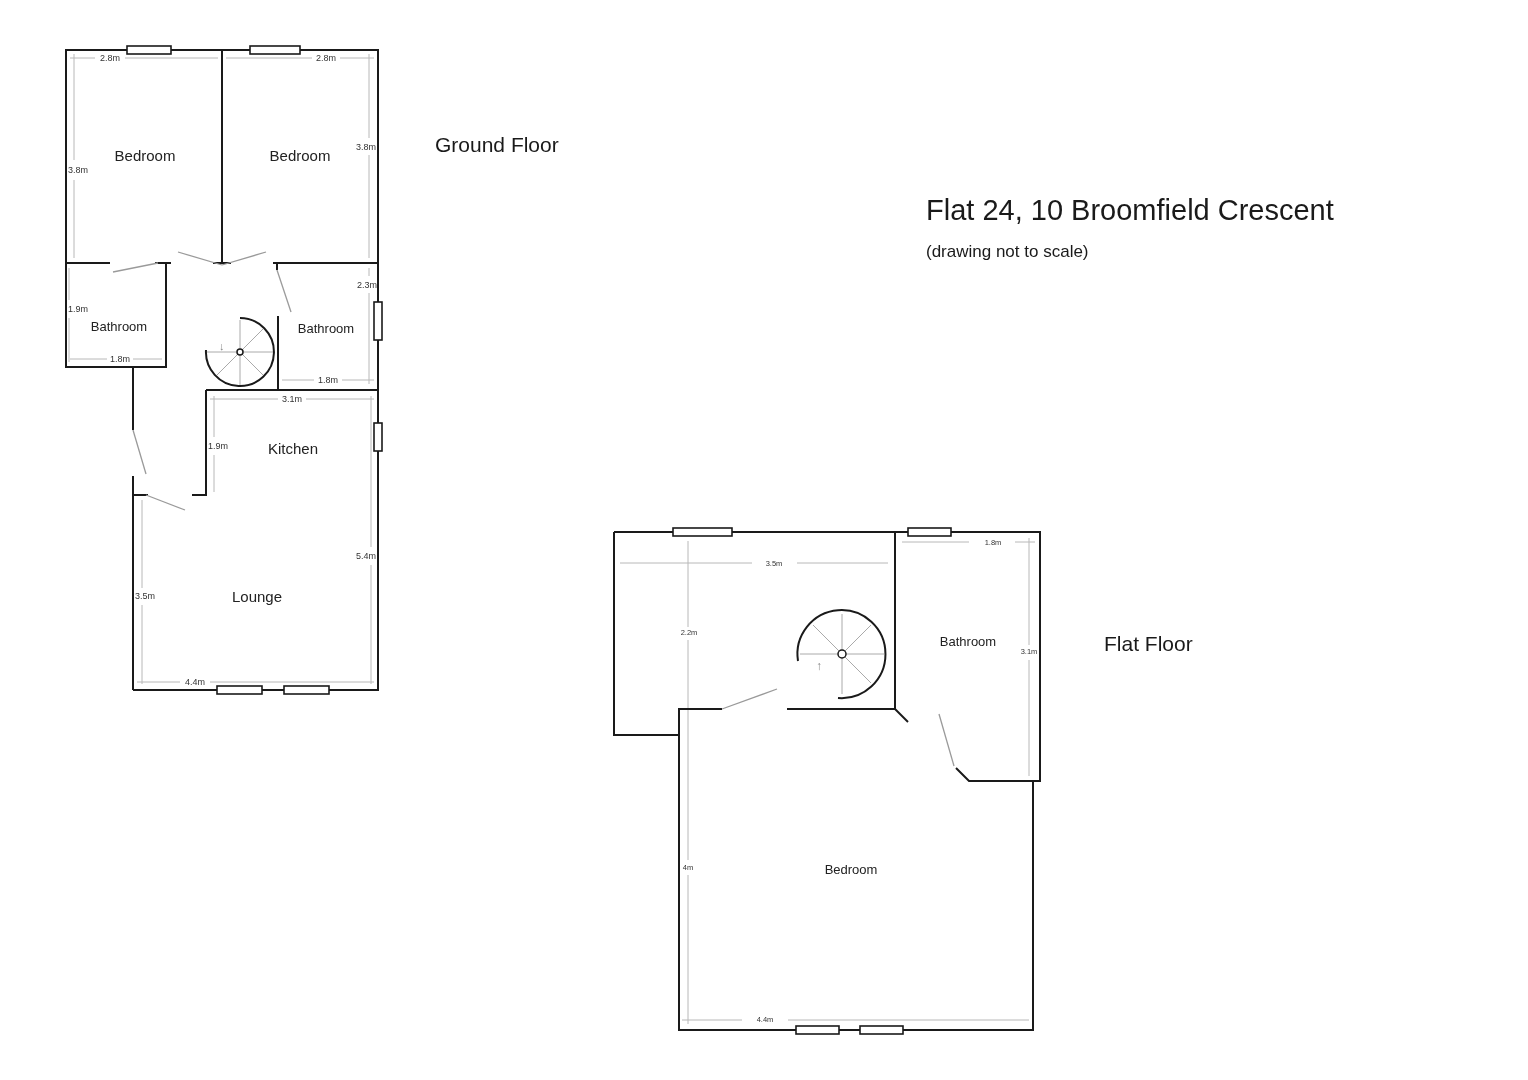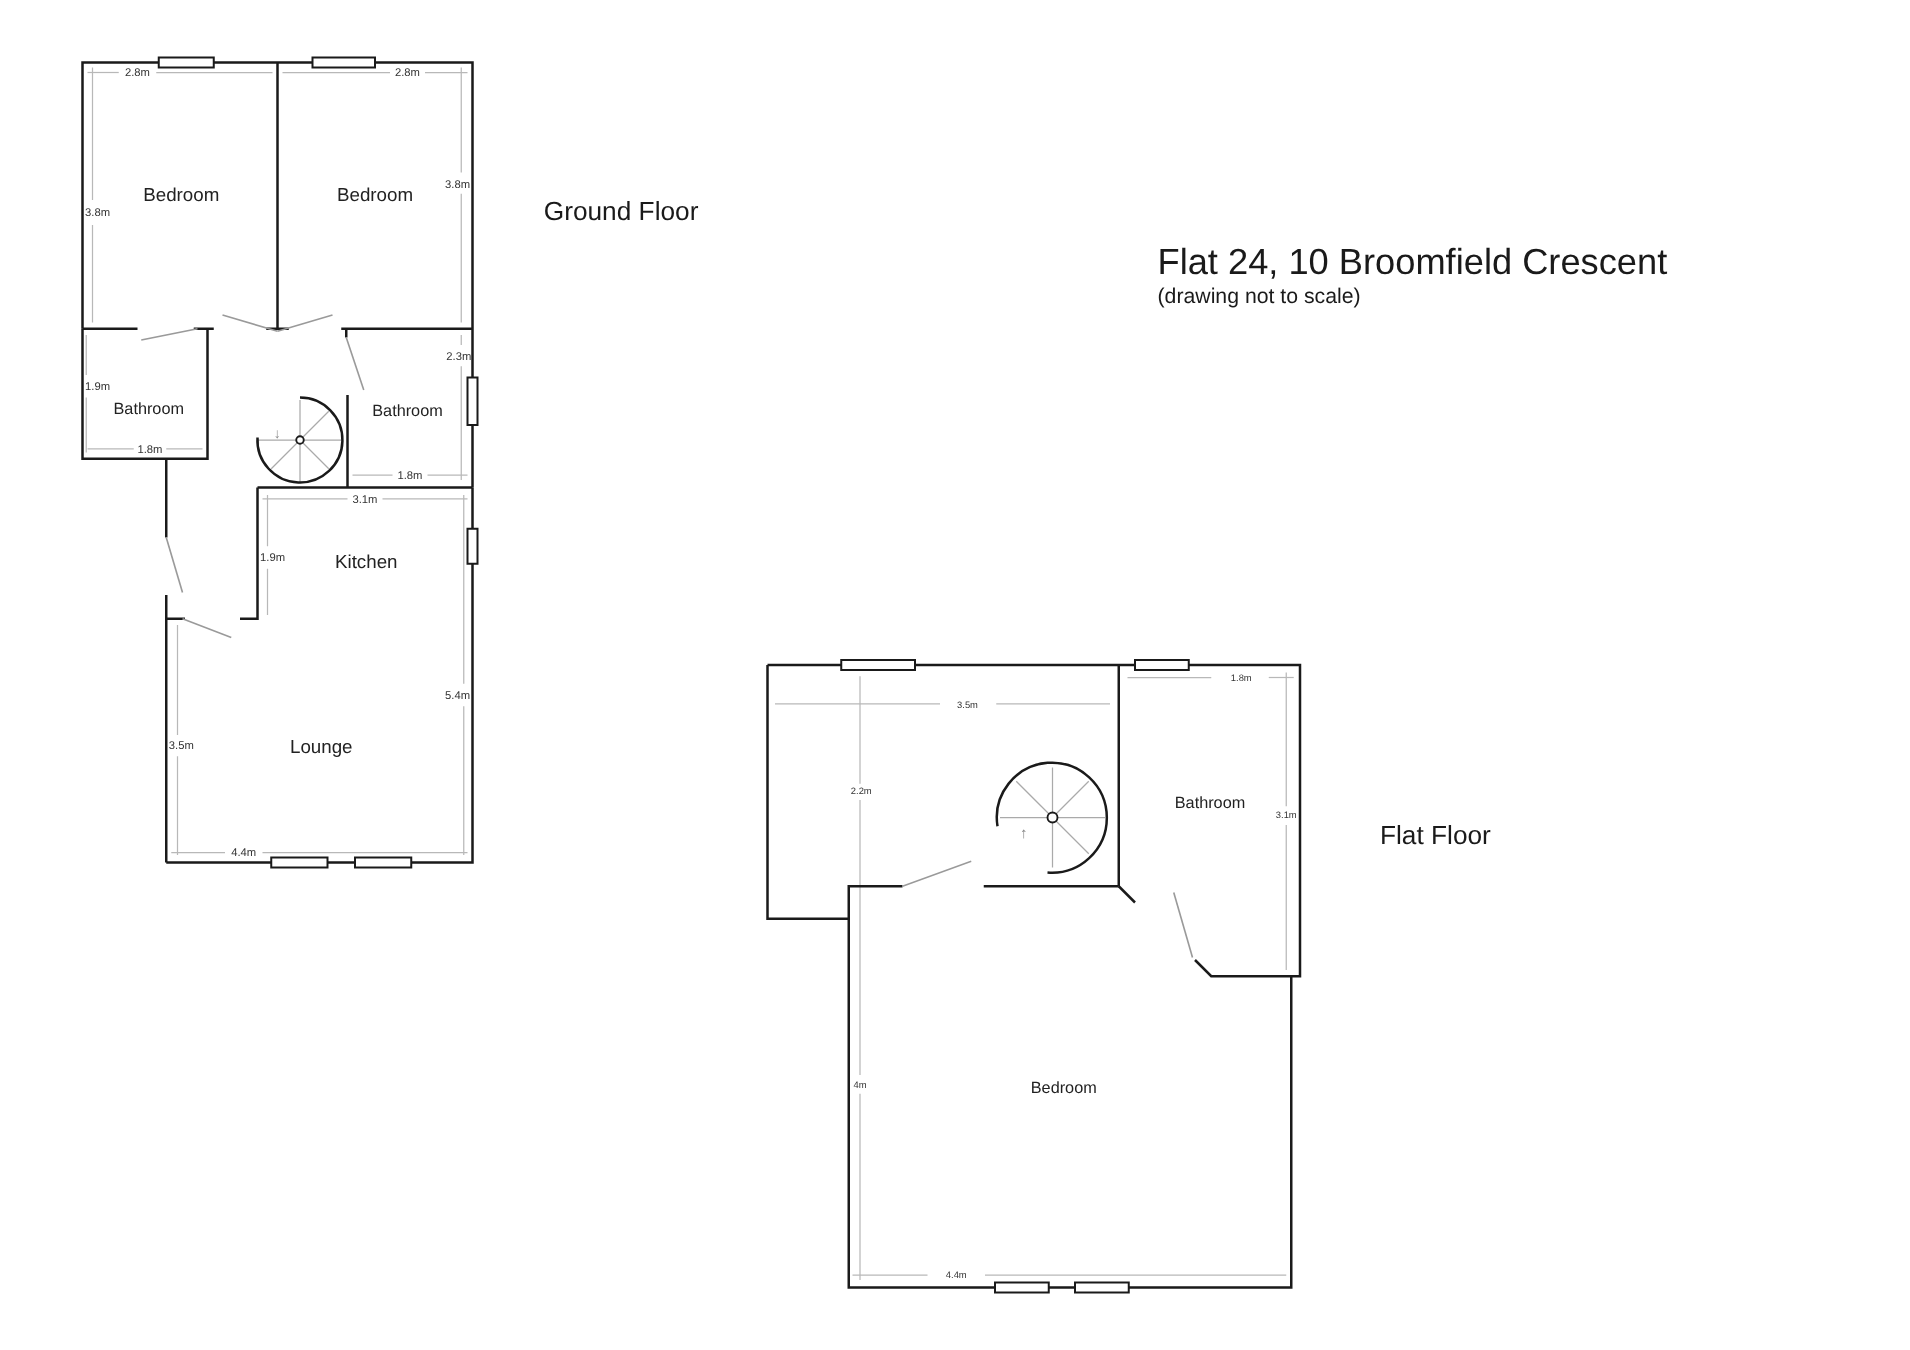--- a/index.html
+++ b/index.html
@@ -9,23 +9,23 @@
   .wall { stroke: #1a1a1a; stroke-width: 2; fill: none; }
   .door { stroke: #9a9a9a; stroke-width: 1.3; fill: none; }
   .dim { stroke: #b8b8b8; stroke-width: 1; fill: none; }
   .win { stroke: #1a1a1a; stroke-width: 1.6; fill: #ffffff; }
   .stair { stroke: #aaaaaa; stroke-width: 1; fill: none; }
   .stair-arc { stroke: #1a1a1a; stroke-width: 2; fill: none; }
   .room-label { font-size: 15px; fill: #222; font-family: "Liberation Sans", sans-serif; }
   .room-label-sm { font-size: 13px; fill: #222; font-family: "Liberation Sans", sans-serif; }
   .dim-label { font-size: 9px; fill: #333; font-family: "Liberation Sans", sans-serif; }
   .dim-label-sm { font-size: 7.5px; fill: #333; font-family: "Liberation Sans", sans-serif; }
-  .floor-title { position: absolute; font-size: 21px; color: #1a1a1a; margin-top: 25px; }
+  .floor-title { position: absolute; font-size: 21px; color: #1a1a1a; }
   .main-title { position: absolute; left: 926px; top: 194px; font-size: 29px; color: #1a1a1a; white-space: nowrap; text-align: right; }
-  .sub-title { position: absolute; left: 926px; top: 227px; font-size: 17px; color: #1a1a1a; white-space: nowrap; }
+  .sub-title { position: absolute; left: 926px; top: 242px; font-size: 17px; color: #1a1a1a; white-space: nowrap; }
 </style>
 </head>
 <body>
 
 <div class="main-title">Flat 24, 10 Broomfield Crescent</div>
 <div class="sub-title">(drawing not to scale)</div>
 <div class="floor-title" style="left:435px; top:133px;">Ground Floor</div>
 <div class="floor-title" style="left:1104px; top:632px;">Flat Floor</div>
 
 <svg width="1528" height="1080" viewBox="0 0 1528 1080" xmlns="http://www.w3.org/2000/svg">

